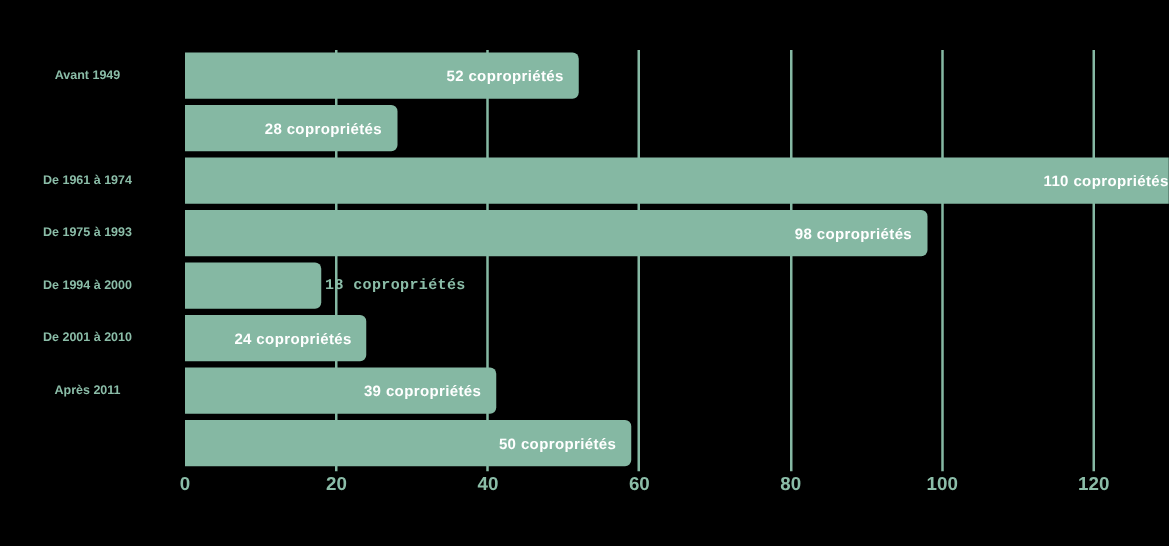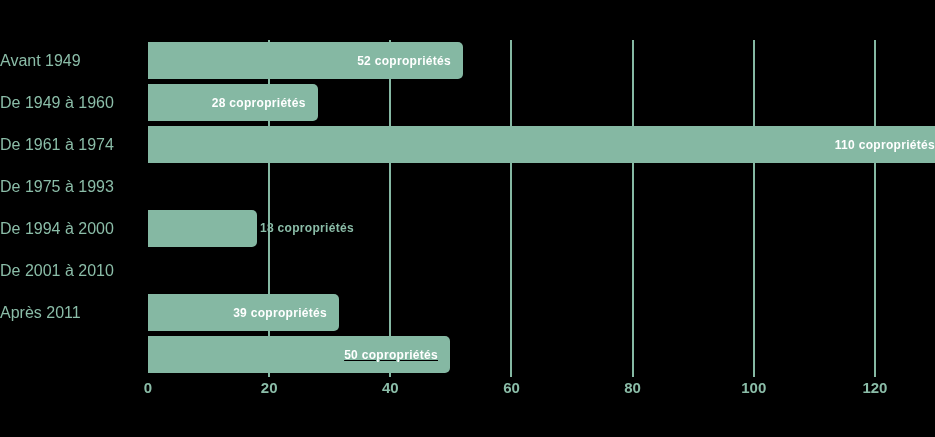--- a/index.html
+++ b/index.html
@@ -41,31 +41,32 @@
     font-weight: bold;
     white-space: nowrap;
     letter-spacing: 0.3px;
     z-index: 3;
   }
   .bar-value-label.outside {
     position: absolute;
     color: #8bbda8;
     line-height: 37px;
     z-index: 3;
+    font-family: Liberation Mono, monospace;
   }
   .cat-label {
     position: absolute;
     left: 0;
     width: 140px;
     height: 37px;
     line-height: 37px;
-    text-align: left;
+    text-align: center;
     color: #8bbda8;
-    font-size: 16px;
-    font-weight: 400;
+    font-size: 10px;
+    font-weight: 700;
     white-space: nowrap;
     z-index: 2;
   }
   .tick-label {
     position: absolute;
     top: 379px;
     width: 50px;
     text-align: center;
     color: #8bbda8;
     font-size: 15px;
@@ -87,33 +88,38 @@
     <div class="gridline" style="left: 631.64px; background: rgb(133, 184, 163);"></div>
     <div class="tick-label" style="left: 607.64px; color: rgb(139, 189, 168);">80</div>
     <div class="gridline" style="left: 752.8px; background: rgb(133, 184, 163);"></div>
     <div class="tick-label" style="left: 728.8px; color: rgb(139, 189, 168);">100</div>
     <div class="gridline" style="left: 873.96px; background: rgb(133, 184, 163);"></div>
     <div class="tick-label" style="left: 849.96px; color: rgb(139, 189, 168);">120</div>
     <div class="cat-label" style="top: 42px; color: rgb(139, 189, 168);">Avant 1949</div>
     <div class="bar" style="top: 42px; width: 315.016px; height: 37px; background: rgb(133, 184, 163);">
       <div class="bar-value-label" style="color: rgb(255, 255, 255);">52 copropriétés</div>
     </div>
-    <div class="cat-label" style="top: 84px; color: rgb(139, 189, 168);">De 1949 à 1960</div>
     <div class="bar" style="top: 84px; width: 169.624px; height: 37px; background: rgb(133, 184, 163);">
       <div class="bar-value-label" style="color: rgb(255, 255, 255);">28 copropriétés</div>
     </div>
     <div class="cat-label" style="top: 126px; color: rgb(139, 189, 168);">De 1961 à 1974</div>
     <div class="bar" style="top: 126px; width: 799px; height: 37px; background: rgb(133, 184, 163);">
       <div class="bar-value-label" style="color: rgb(255, 255, 255);">110 copropriétés</div>
     </div>
     <div class="cat-label" style="top: 168px; color: rgb(139, 189, 168);">De 1975 à 1993</div>
+    <div class="bar" style="top: 168px; width: 593.684px; height: 37px; background: rgb(133, 184, 163);">
+      <div class="bar-value-label" style="color: rgb(255, 255, 255);">98 copropriétés</div>
+    </div>
     <div class="cat-label" style="top: 210px; color: rgb(139, 189, 168);">De 1994 à 2000</div>
     <div class="bar" style="top: 210px; width: 109.044px; height: 37px; background: rgb(133, 184, 163);"></div>
     <div class="bar-value-label outside" style="left: 260.044px; top: 210px; color: rgb(139, 189, 168);">18 copropriétés</div>
     <div class="cat-label" style="top: 252px; color: rgb(139, 189, 168);">De 2001 à 2010</div>
+    <div class="bar" style="top: 252px; width: 145.392px; height: 37px; background: rgb(133, 184, 163);">
+      <div class="bar-value-label" style="color: rgb(255, 255, 255);">24 copropriétés</div>
+    </div>
     <div class="cat-label" style="top: 294px; color: rgb(139, 189, 168);">Après 2011</div>
-    <div class="bar" style="top: 294px; width: 191px; height: 37px; background: rgb(133, 184, 163);">
+    <div class="bar" style="top: 294px; width: 249px; height: 37px; background: rgb(133, 184, 163);">
       <div class="bar-value-label" style="color: rgb(255, 255, 255);">39 copropriétés</div>
     </div>
-    <div class="bar" style="top: 336px; width: 302px; height: 37px; background: rgb(133, 184, 163); text-decoration: underline;">
+    <div class="bar" style="top: 336px; width: 357px; height: 37px; background: rgb(133, 184, 163);">
       <div class="bar-value-label" style="color: rgb(255, 255, 255);">50 copropriétés</div>
     </div>
   </div>
 
 </body></html>

